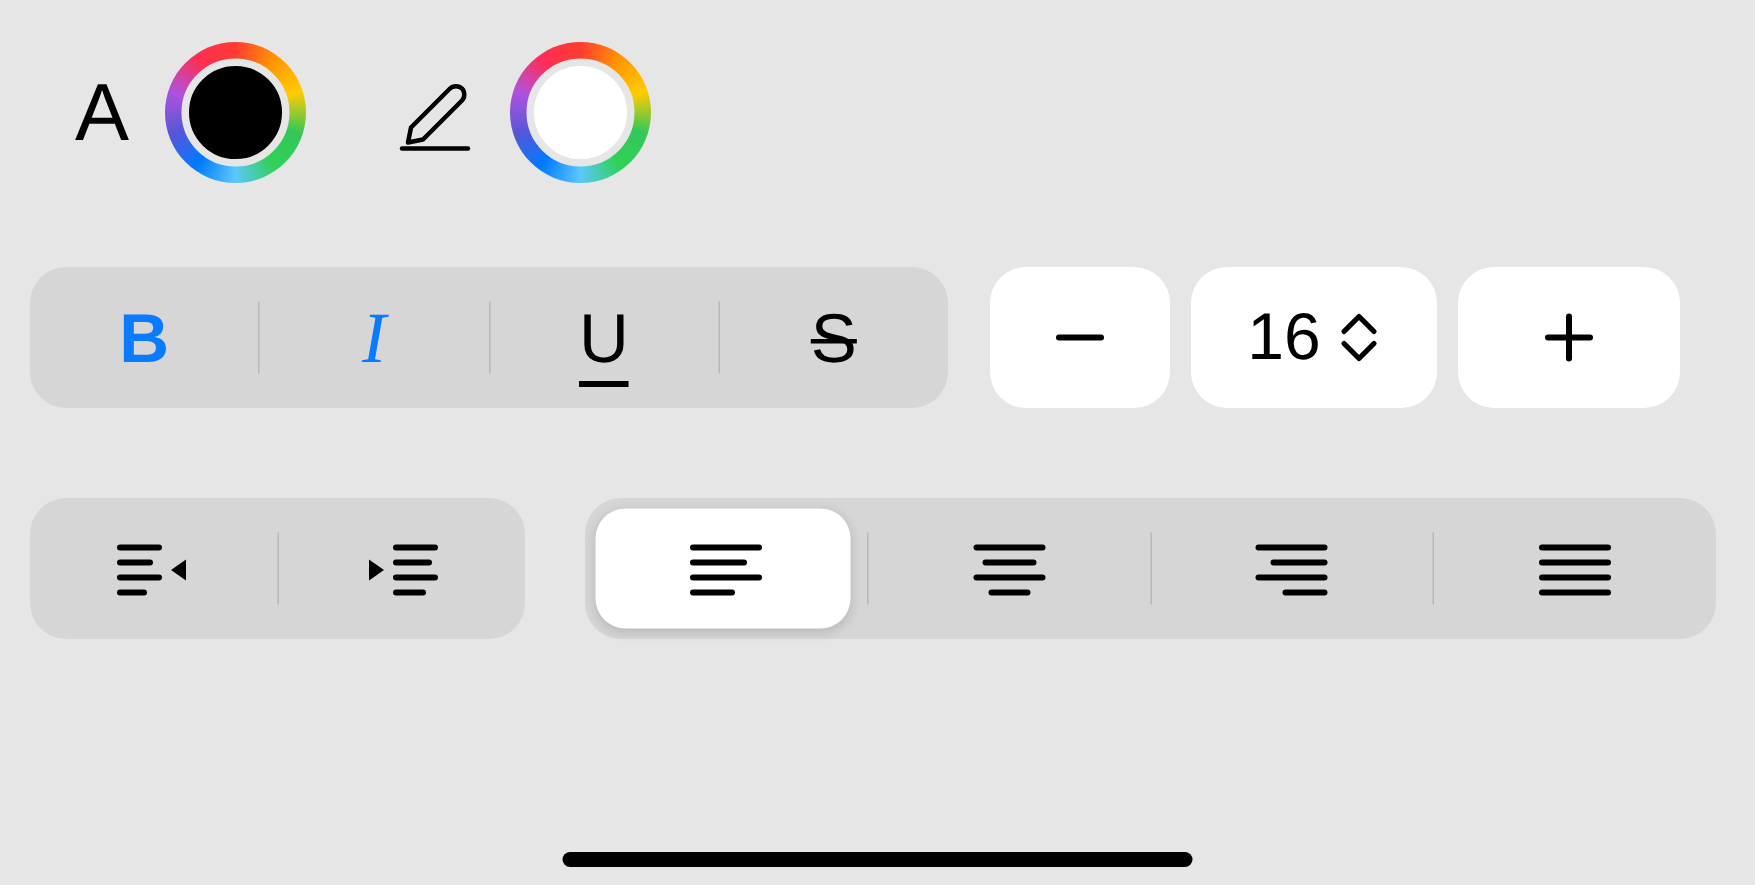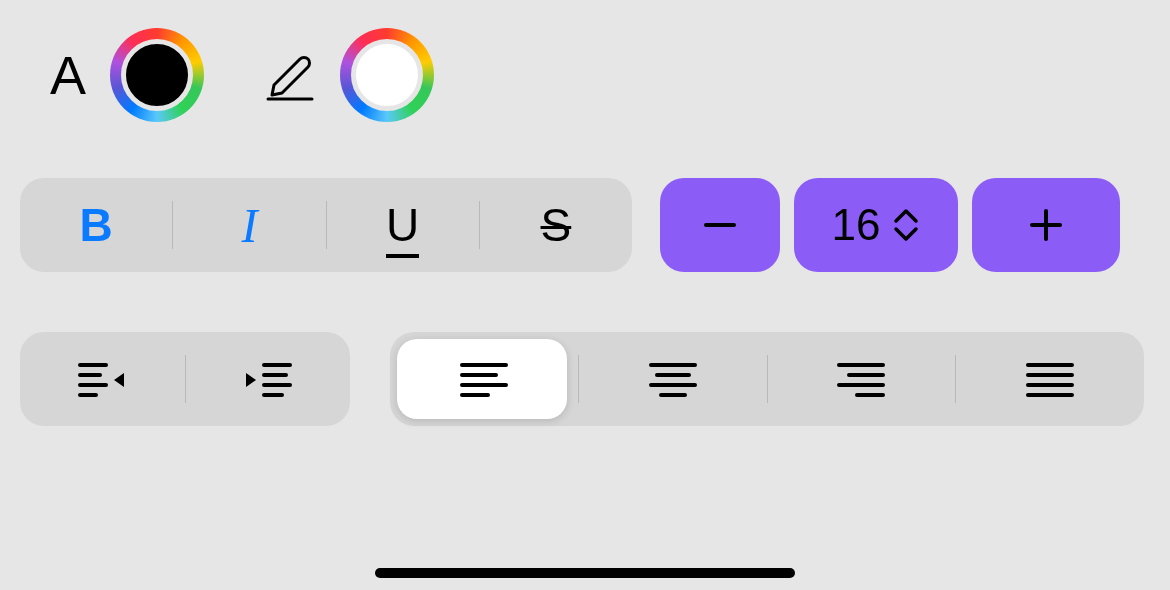--- a/index.html
+++ b/index.html
@@ -93,21 +93,21 @@
     position: absolute;
     left: 0; right: 0;
     bottom: -6px;
     height: 4px;
     background: #000;
   }
   .s-label { font-size: 46px; text-decoration: line-through; text-decoration-thickness: 3px; }
 
   .size-group { display: flex; gap: 14px; }
   .size-box {
-    background: #8b5cf6;
+    background: #ffffff;
     border-radius: 24px;
     height: 94px;
     display: flex;
     align-items: center;
     justify-content: center;
   }
   .minus-box { width: 120px; }
   .value-box { width: 164px; gap: 12px; font-size: 44px; font-weight: 400; }
   .plus-box { width: 148px; }
 

